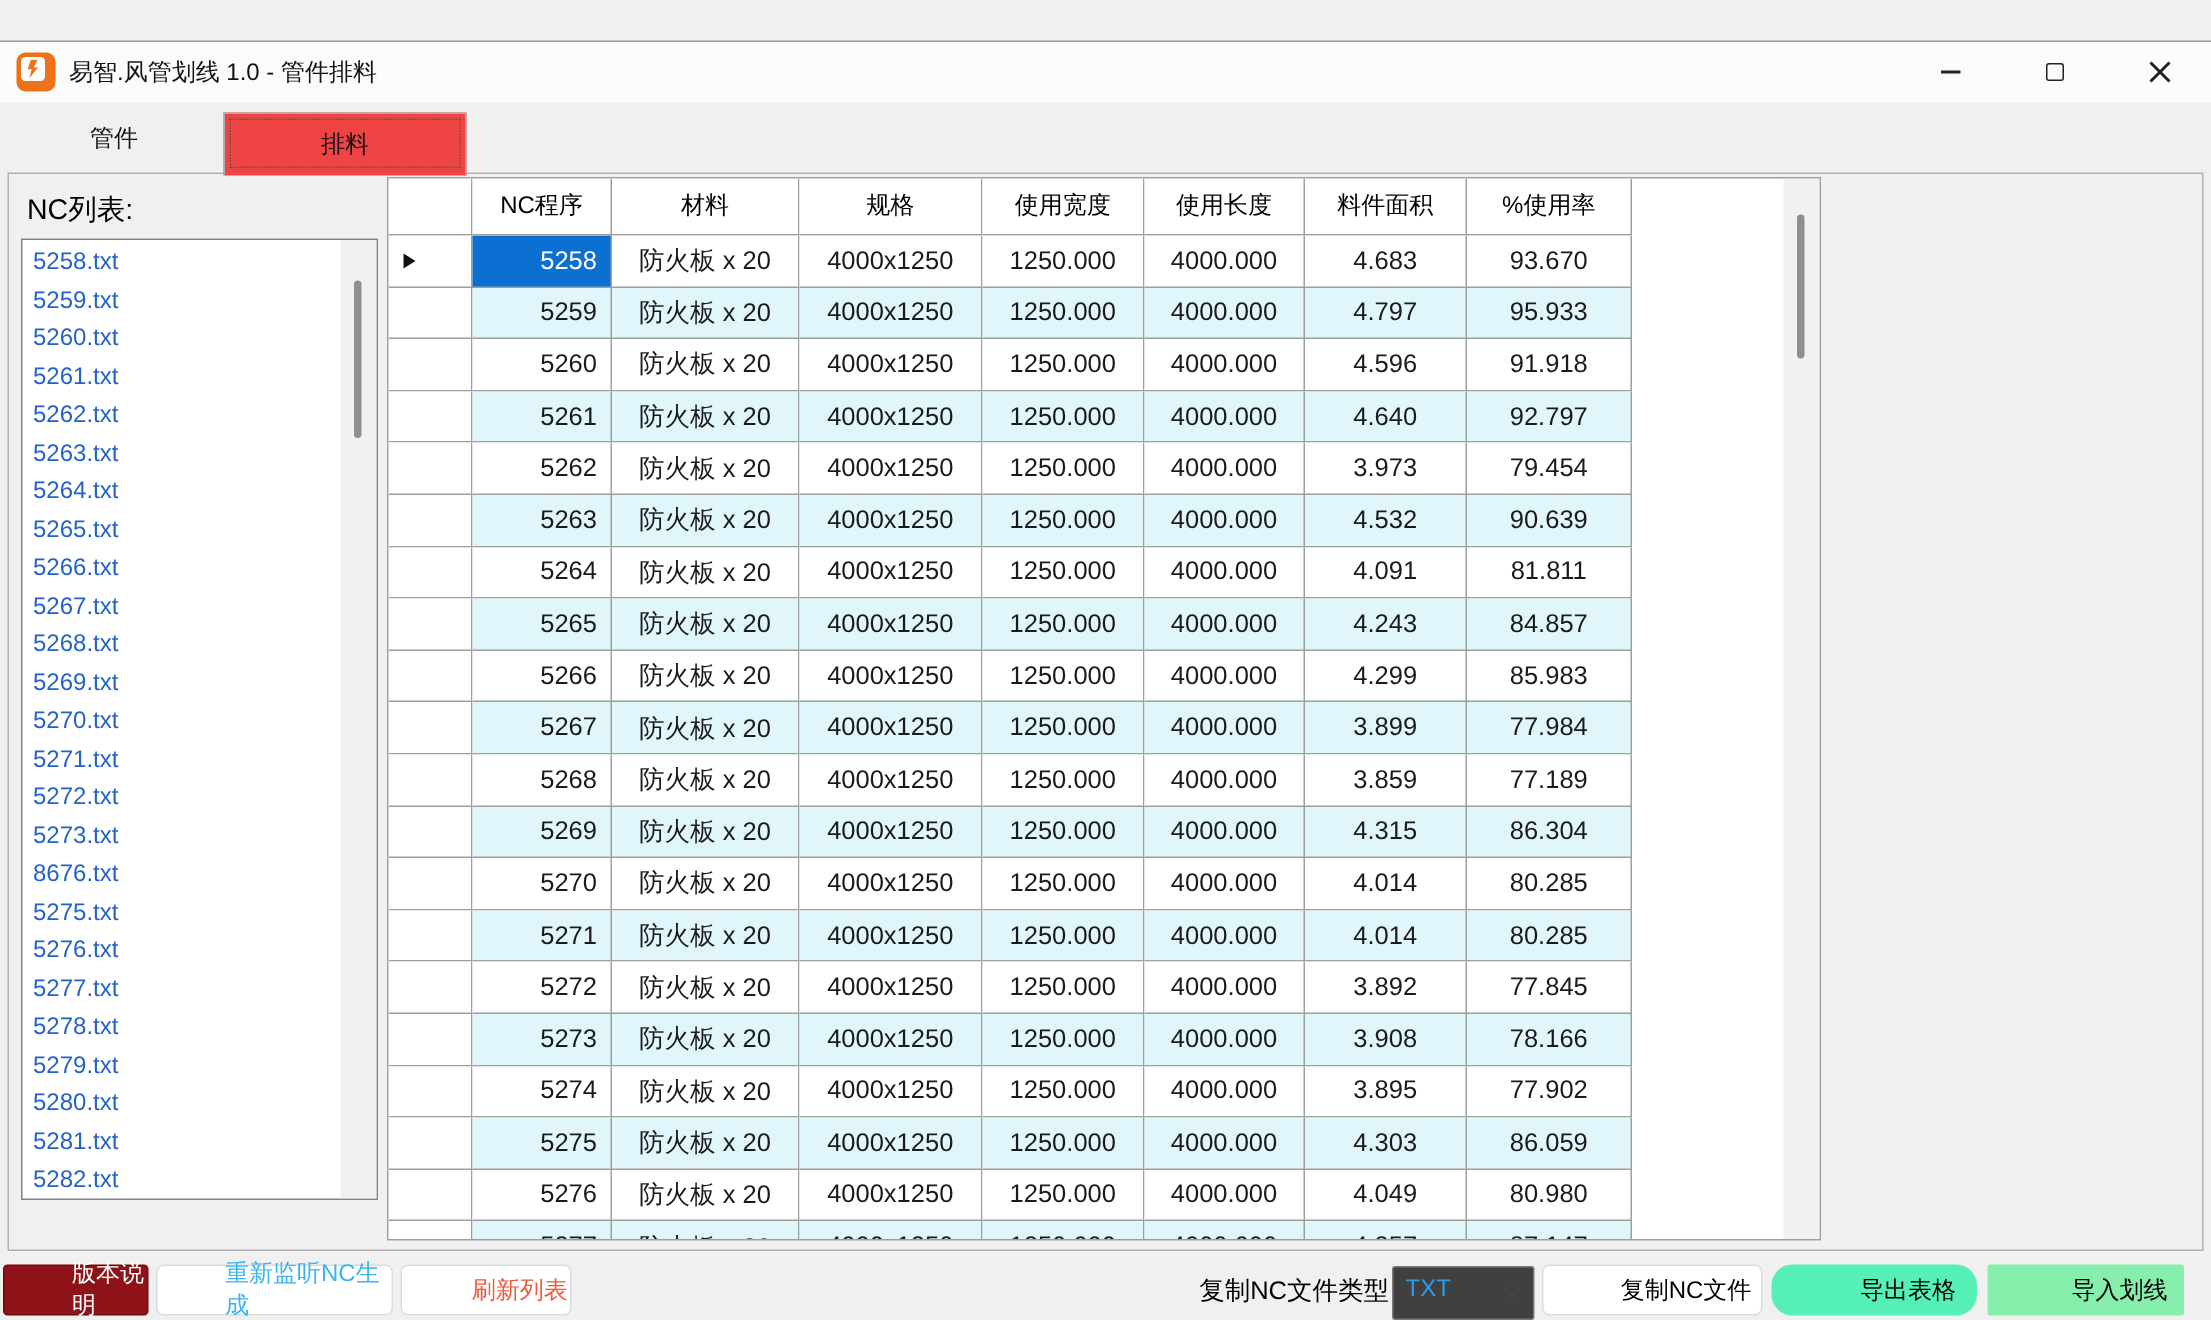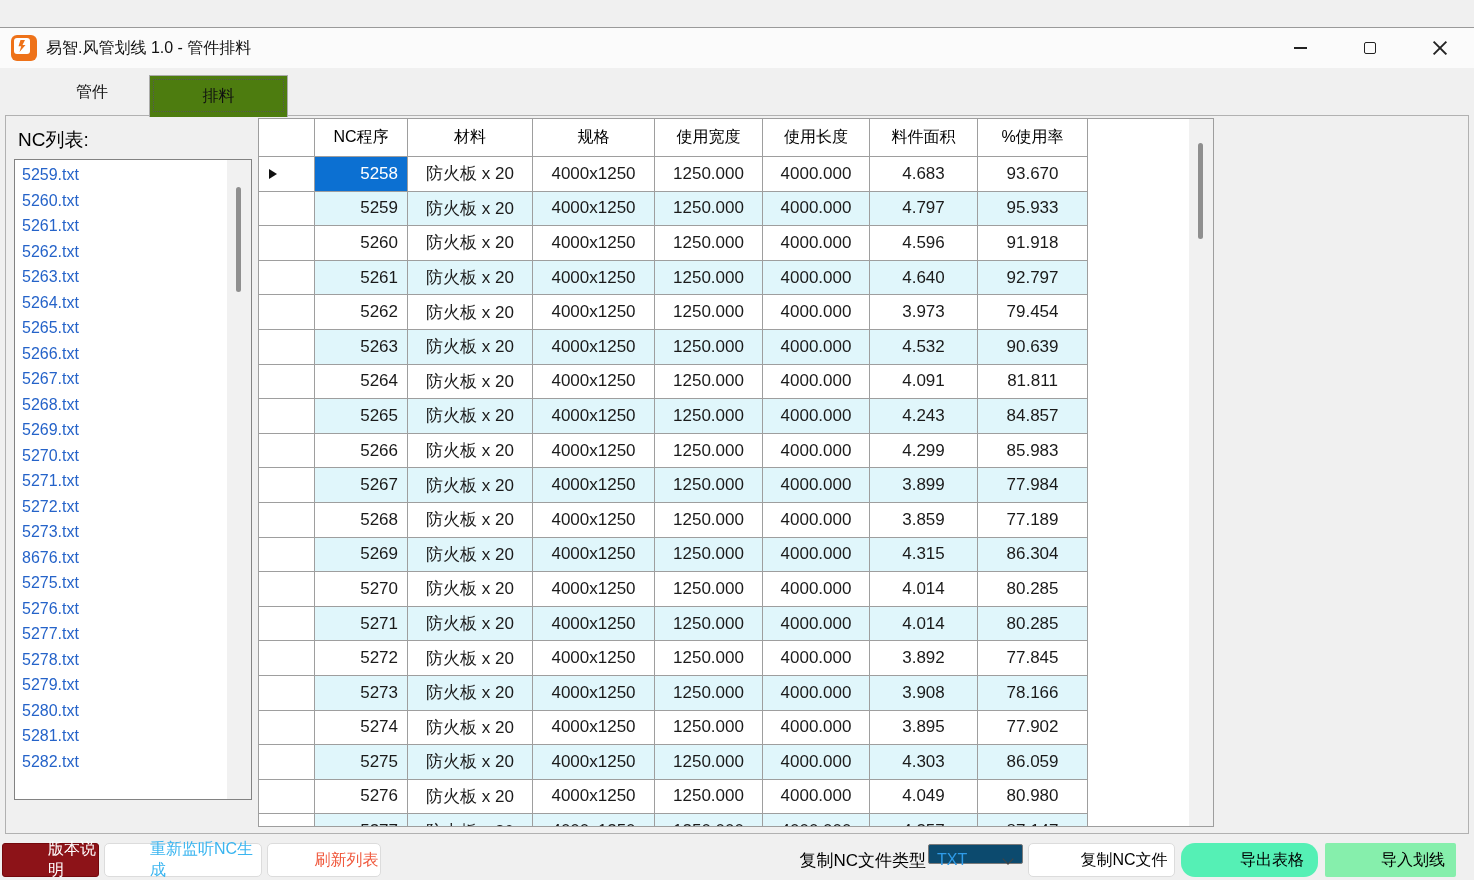--- a/index.html
+++ b/index.html
@@ -26,22 +26,22 @@
   .glyph-max { width:12px; height:12px; border:1.6px solid #222; border-radius:2px; }
   .glyph-close { position:relative; width:16px; height:16px; }
   .glyph-close i { position:absolute; left:7px; top:-1px; width:2px; height:18px; background:#222; }
   .glyph-close i:first-child { transform:rotate(45deg); }
   .glyph-close i:last-child  { transform:rotate(-45deg); }
 
   
   .tabstrip { position:absolute; left:0; top:46px; width:1474px; height:42px; }
   .tab { position:absolute; top:2px; height:32px; display:flex; align-items:center;
     justify-content:center; font-size:16px; color:#111; }
-  .tab-unsel { left:20px; width:144px; }
-  .tab-sel { left:149px; top:1px; width:139px; height:42px; background:#4d7c0f;
+  .tab-unsel { left:4px; width:144px; }
+  .tab-sel { left:149px; top:1px; width:162px; height:42px; background:#ef4444;
     border:1px solid #ABABAB; border-bottom:none; z-index:3; }
   .tab-sel .focus-rect { position:absolute; inset:3px 3px 5px 3px; border:1px dotted #555; }
 
   
   .tabpage { position:absolute; left:5px; top:87px; width:1464px; height:719px;
     border:1px solid #B1B1B1; background:#F0F0F0; }
 
   
   .nc-label { position:absolute; left:18px; top:99px; font-size:19px; color:#000; z-index:2; }
   .listbox { position:absolute; left:14px; top:131px; width:238px; height:641px;
@@ -82,22 +82,22 @@
   .fbtn { position:absolute; top:7px; height:34px; display:flex; align-items:center;
     justify-content:center; font-size:16px; cursor:default;padding-left:45px; }
   .btn-version { left:2px; width:97px; background:#8D1318; color:#fff;
     border:1px solid #74080C; border-radius:3px; }
   .btn-relisten { left:104px; width:158px; background:#fff; color:#3AB5F0;
     border:1px solid #DCDCDC; border-radius:5px; }
   .btn-refresh { left:267px; width:114px; background:#fff; color:#F0583C;
     border:1px solid #DCDCDC; border-radius:5px; }
   .copy-label { position:absolute; left:740px; top:13px; width:186px;
     text-align:right; font-size:17px; color:#000; }
-  .combo { position:absolute; left:928px; top:8px; width:95px; height:20px;
-    background:#0c4a6e; border:1px solid #7A7A7A; border-radius:2px; }
+  .combo { position:absolute; left:928px; top:8px; width:95px; height:36px;
+    background:#404040; border:1px solid #7A7A7A; border-radius:2px; }
   .combo .val { position:absolute; left:8px; top:6px; font-size:16px; color:#2F9BE8; }
   .combo .chev { position:absolute; right:10px; top:10px; width:8px; height:8px;
     border-right:1.6px solid #444; border-bottom:1.6px solid #444; transform:rotate(45deg); }
   .btn-copy { left:1028px; width:147px; background:#fff; color:#000;
     border:1px solid #DCDCDC; border-radius:5px; }
   .btn-export { left:1181px; width:137px; background:#55F0B5; color:#000; border-radius:14px; }
   .btn-import { left:1325px; width:131px; background:#86efac; color:#000; border-radius:2px; }
 
   
   .statusbar { position:absolute; left:0; top:852px; width:1474px; height:28px;
@@ -140,20 +140,21 @@
       <div class="focus-rect"></div>
       <span>排料</span>
     </div>
   </div>
 
   <div class="tabpage"></div>
 
   <div class="nc-label">NC列表:</div>
   <div class="listbox">
     <div class="list-items" id="nc-items">
+        <div class="list-item">5258.txt</div>
         <div class="list-item">5259.txt</div>
         <div class="list-item">5260.txt</div>
         <div class="list-item">5261.txt</div>
         <div class="list-item">5262.txt</div>
         <div class="list-item">5263.txt</div>
         <div class="list-item">5264.txt</div>
         <div class="list-item">5265.txt</div>
         <div class="list-item">5266.txt</div>
         <div class="list-item">5267.txt</div>
         <div class="list-item">5268.txt</div>

